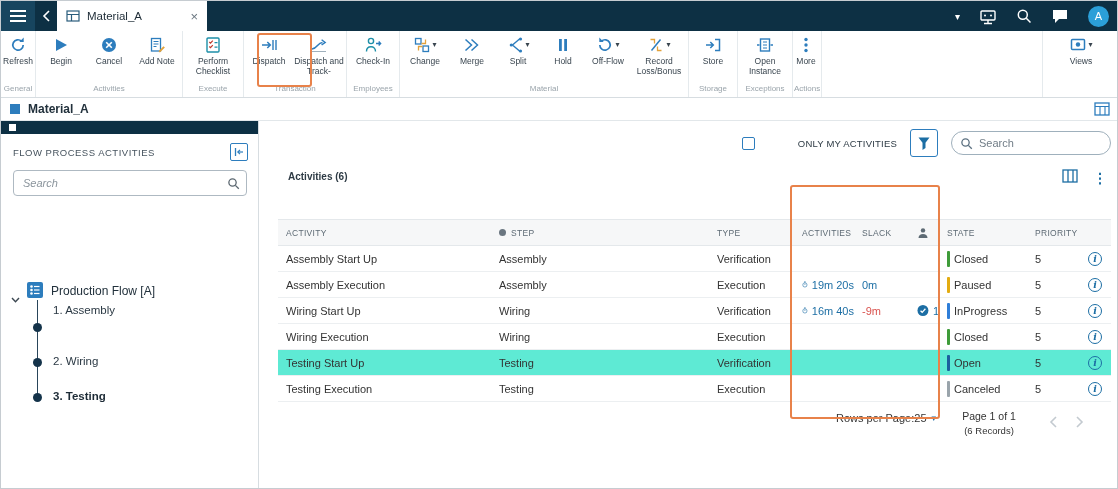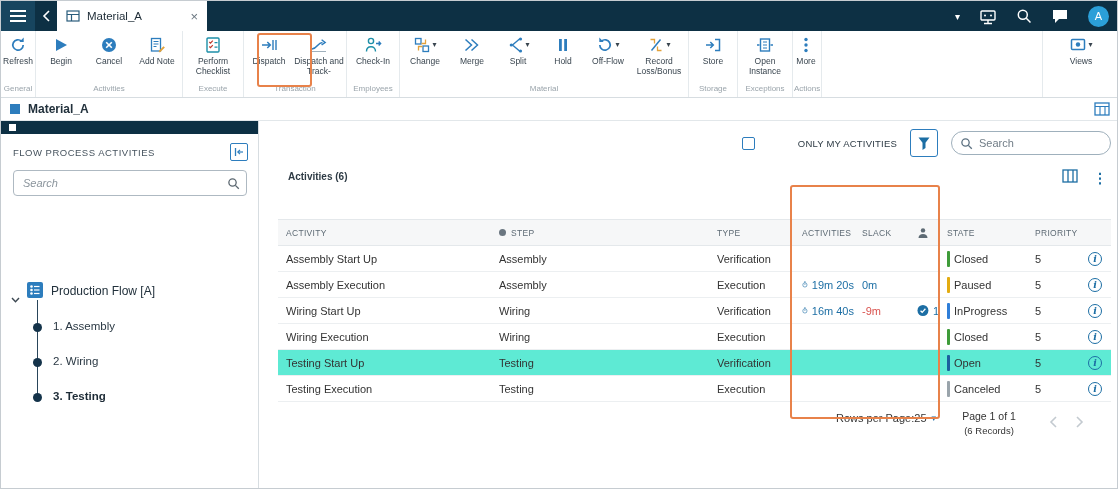--- a/index.html
+++ b/index.html
@@ -428,21 +428,21 @@
             <path d="M7 8h5.5" stroke="#fff" stroke-width="1.2"></path>
             <circle cx="4.5" cy="11.5" r="1.3" fill="#fff"></circle>
             <path d="M7 11.5h5.5" stroke="#fff" stroke-width="1.2"></path>
           </svg>
       </span>
       <span class="tree-root-label">Production Flow [A]</span>
       <span class="tree-line"></span>
       <span class="tree-dot" style="top:127px"></span>
       <span class="tree-dot" style="top:162px"></span>
       <span class="tree-dot" style="top:197px"></span>
-      <span class="tree-item" style="top:124px">1. Assembly</span>
+      <span class="tree-item" style="top:108px">1. Assembly</span>
       <span class="tree-item" style="top:159px">2. Wiring</span>
       <span class="tree-item selected" style="top:194px">3. Testing</span>
     </div>
   </div>
 
   <div class="main">
 
     <div class="mtoolbar">
       <span class="chk-wrap">
         <span class="checkbox"></span>

